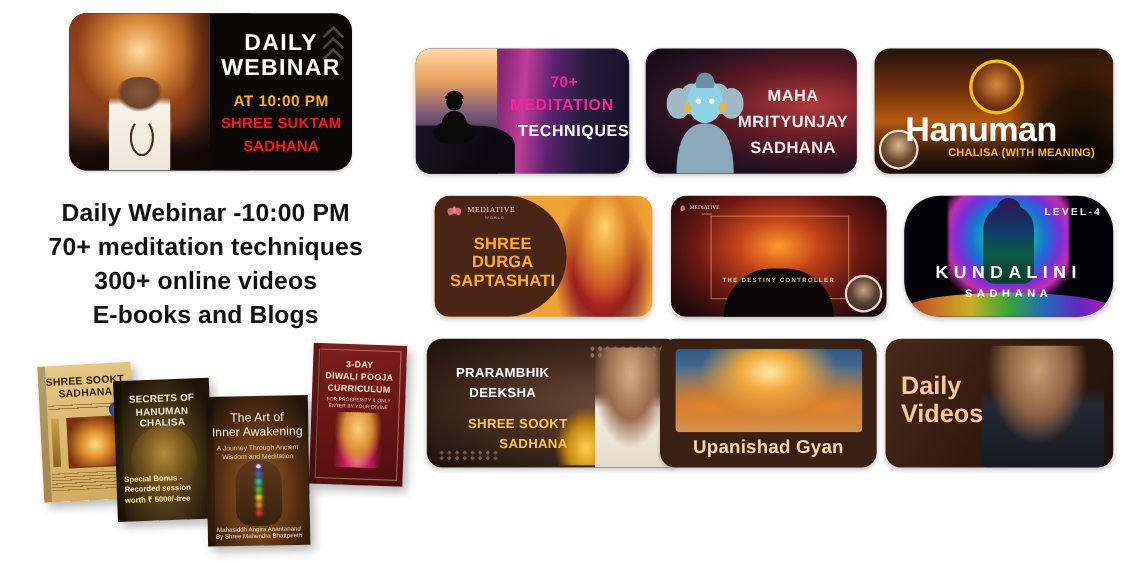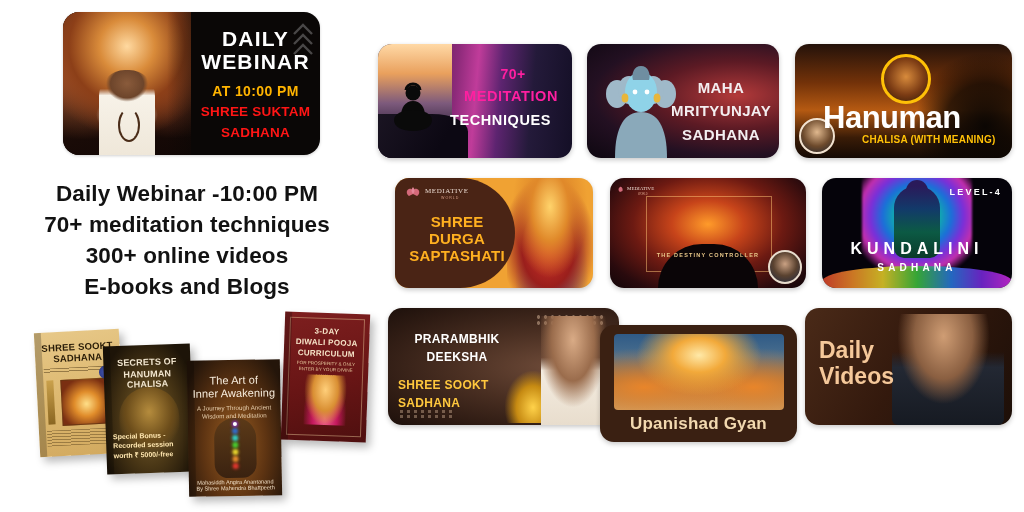--- a/index.html
+++ b/index.html
@@ -95,21 +95,21 @@
   
   #g1{left:378px;top:44px;width:194px;height:114px;
       background:linear-gradient(95deg,#2b1a2e 0%,#4b1d4d 22%,#8d2a7a 40%,#c03c9a 50%,#5d2470 62%,#241a3a 78%,#140f26 100%);text-decoration:underline;}
   #g1 .sun{position:absolute;left:0;top:0;width:74px;height:114px;
       background:linear-gradient(180deg,#ffd9a6 0%,#e9a05d 26%,#7d5a7c 52%,#2a1d38 78%,#120c1c 100%);}
   #g1 .rock{position:absolute;left:0;bottom:0;width:90px;height:44px;
       background:linear-gradient(120deg,#1a1422 0%,#0c0813 70%);border-radius:0 40% 0 0;}
   #g1 .yogi{position:absolute;left:12px;top:36px;width:46px;height:58px;}
   #g1 .t70{position:absolute;left:80px;top:22px;width:110px;text-align:center;color:#ff1fa0;font-size:14px;font-weight:800;letter-spacing:.5px;}
   #g1 .tmed{position:absolute;left:72px;top:44px;width:122px;text-align:center;color:#ff1fa0;font-size:14.5px;font-weight:800;letter-spacing:.6px;}
-  #g1 .ttec{position:absolute;left:72px;top:68px;width:122px;text-align:left;color:#ffffff;font-size:14.5px;font-weight:800;letter-spacing:.6px;}
+  #g1 .ttec{position:absolute;left:72px;top:68px;width:122px;text-align:right;color:#ffffff;font-size:14.5px;font-weight:800;letter-spacing:.6px;}
 
   
   #g2{left:587px;top:44px;width:192px;height:114px;
       background:radial-gradient(ellipse at 78% 45%,#b33a3a 0%,#5c1a24 38%,#231022 68%,#0d0710 100%);}
   #g2 .shiva{position:absolute;left:2px;top:6px;width:104px;height:108px;}
   #g2 .lbl{right:8px;top:32px;width:100px;text-align:center;color:#f3eef0;font-size:15px;font-weight:600;line-height:1.55;letter-spacing:.4px;}
 
   
   #g3{left:795px;top:44px;width:217px;height:114px;
       background:linear-gradient(180deg,#2a1505 0%,#6b3306 40%,#personal 100%);
@@ -138,21 +138,21 @@
       background:radial-gradient(ellipse at 50% 42%,#ff9b2a 0%,#c7441a 26%,#6d1a12 54%,#290a0d 82%,#120508 100%);}
   #g5 .inner{position:absolute;left:36px;top:18px;width:124px;height:74px;border:1px solid rgba(255,200,120,.5);}
   #g5 .mount{position:absolute;left:48px;bottom:0;width:100px;height:44px;background:#0a0507;border-radius:44px 44px 0 0;}
   #g5 .logo{position:absolute;left:6px;top:5px;width:52px;height:13px;}
   #g5 .lbl{left:36px;top:26px;width:124px;text-align:center;color:#ffffff;font-size:18px;font-weight:800;line-height:1.08;letter-spacing:.6px;}
   #g5 .sub{position:absolute;left:36px;top:74px;width:124px;text-align:center;color:#e9c88a;font-size:5.5px;font-weight:700;letter-spacing:1.2px;}
   #g5 .avatar{position:absolute;right:4px;bottom:4px;width:30px;height:30px;border-radius:50%;
       border:2px solid #e8dccd;background:radial-gradient(circle at 50% 40%,#caa183 0%,#5a4230 50%,#1e2740 100%);}
 
   
-  #g6{left:822px;top:178px;width:190px;height:110px;background:#05030a;}
+  #g6{left:822px;top:178px;width:190px;height:110px;background:#05030a;border-radius:32px;}
   #g6 .aura{position:absolute;left:40px;top:-6px;width:110px;height:96px;
       background:radial-gradient(ellipse at 50% 46%,#23e06b 0%,#0fb3a8 26%,#1b6fd8 44%,#7a2fd8 60%,#c22fae 74%,rgba(5,3,10,0) 88%);
       filter:blur(1px);}
   #g6 .body{position:absolute;left:72px;top:8px;width:46px;height:72px;border-radius:22px 22px 10px 10px;
       background:linear-gradient(180deg,#2a1a5a 0%,#123a6a 32%,#0c5a44 64%,#0a3a2a 100%);}
   #g6 .head{position:absolute;left:84px;top:2px;width:22px;height:22px;border-radius:50%;background:#2a1a5a;}
   #g6 .lotus{position:absolute;left:0;bottom:0;width:190px;height:22px;
       background:linear-gradient(90deg,#e0452f 0%,#ef8b2a 16%,#e8d02a 32%,#3fc23f 50%,#2a7ae0 68%,#7a2ae0 84%,#d42ae0 100%);
       opacity:.85;border-radius:50% 50% 0 0/70% 70% 0 0;filter:blur(.5px);}
   #g6 .lvl{position:absolute;right:10px;top:9px;color:#ffffff;font-size:9px;font-weight:700;letter-spacing:2.2px;}
@@ -165,24 +165,24 @@
   #g7 .dots{position:absolute;right:14px;top:6px;width:70px;height:12px;
       background:radial-gradient(circle,#c9a98e 38%,transparent 40%) 0 0/7px 6px;opacity:.55;}
   #g7 .dots2{position:absolute;left:10px;bottom:6px;width:56px;height:10px;
       background:radial-gradient(circle,#c9a98e 38%,transparent 40%) 0 0/7px 5px;opacity:.45;}
   #g7 .man{position:absolute;right:2px;top:8px;width:76px;height:109px;
       background:radial-gradient(ellipse at 42% 22%,#d9ab86 0%,#9a6c4c 34%,rgba(0,0,0,0) 56%),
                  linear-gradient(180deg,rgba(0,0,0,0) 38%,#f4ece0 50%,#e8ddcd 100%);}
   #g7 .yantra{position:absolute;right:58px;bottom:2px;width:56px;height:52px;
       background:radial-gradient(ellipse at 50% 70%,#ffd24a 0%,#c68a12 42%,rgba(198,138,18,0) 72%);}
   #g7 .l1{position:absolute;left:10px;top:22px;width:118px;text-align:center;color:#ffffff;font-size:12px;font-weight:700;line-height:1.5;letter-spacing:.3px;}
-  #g7 .l2{position:absolute;left:10px;top:68px;width:118px;text-align:left;color:#ffc83d;font-size:12px;font-weight:700;line-height:1.5;letter-spacing:.3px;}
-
-  
-  #g8{left:600px;top:308px;width:197px;height:117px;background:#3a2012;margin-top:17px;}
+  #g7 .l2{position:absolute;left:10px;top:68px;width:118px;text-align:right;color:#ffc83d;font-size:12px;font-weight:700;line-height:1.5;letter-spacing:.3px;}
+
+  
+  #g8{left:600px;top:308px;width:197px;height:117px;background:#3a2012;}
   #g8 .pic{position:absolute;left:14px;top:9px;width:170px;height:76px;border-radius:4px;
       background:radial-gradient(ellipse at 50% 28%,#ffe9a8 0%,#f2a93a 22%,rgba(242,169,58,0) 52%),
                  radial-gradient(ellipse at 18% 70%,#e8852a 0%,rgba(232,133,42,0) 52%),
                  radial-gradient(ellipse at 82% 70%,#e8852a 0%,rgba(232,133,42,0) 52%),
                  linear-gradient(180deg,#2f5a86 0%,#4a6f8e 30%,#8a6a4a 62%,#c9a06a 100%);}
   #g8 .lbl{left:0;bottom:8px;width:197px;text-align:center;color:#f2d9b0;font-size:17px;font-weight:700;letter-spacing:.2px;}
 
   
   #g9{left:805px;top:308px;width:207px;height:117px;
       background:linear-gradient(120deg,#4a2a18 0%,#33190d 48%,#1d0f08 100%);}

